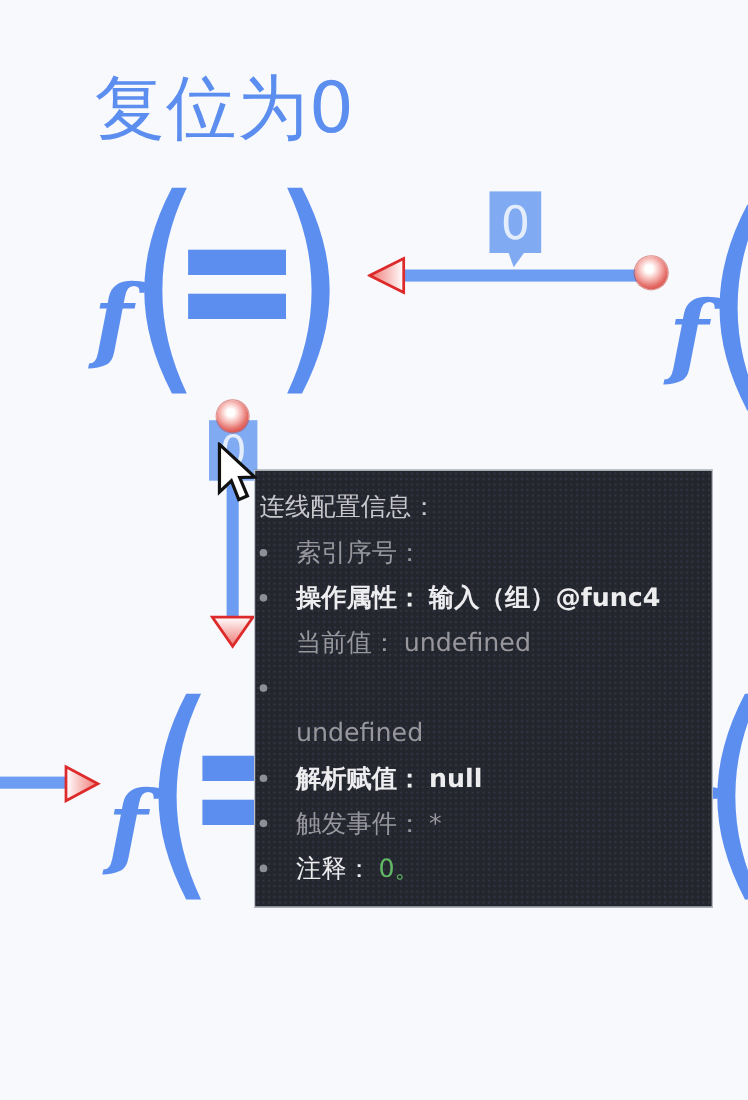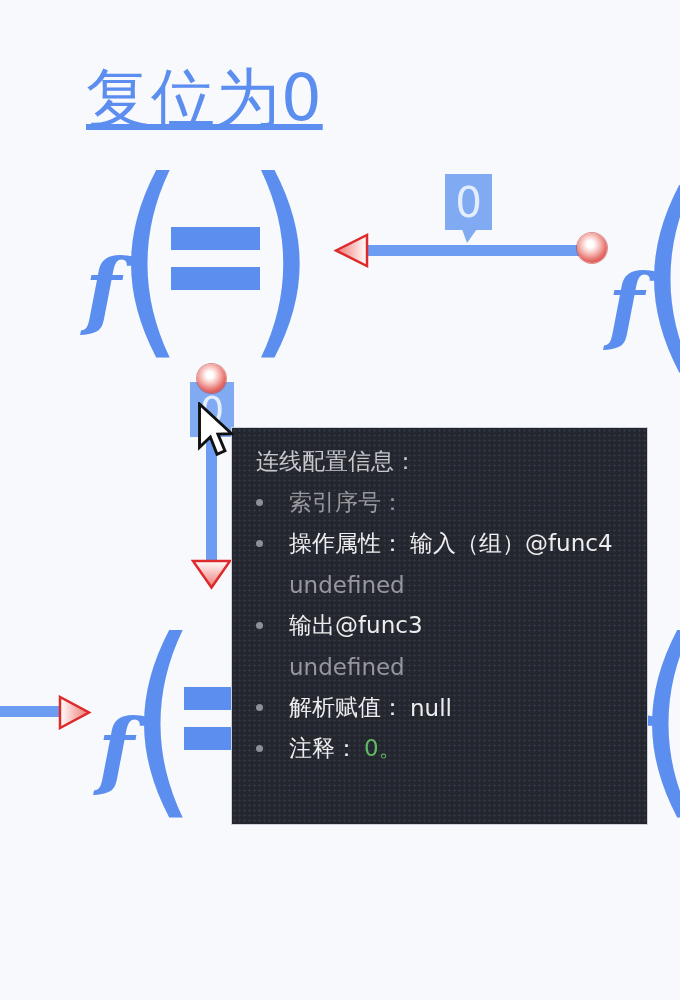--- a/index.html
+++ b/index.html
@@ -7,21 +7,21 @@
     --boxtext:#e3edfc; --red:#dd2a2a; --ttbg:#24262d; --ttborder:#ccd1db;
     --muted:#97979d; --white:#ededef; --titlegray:#c7c7cc; --green:#62b964;
   }
   *{box-sizing:border-box;margin:0;padding:0;}
   html,body{width:680px;height:1000px;overflow:hidden;}
   body{background:var(--bg);font-family:"DejaVu Sans",sans-serif;position:relative;}
   #canvas{position:absolute;inset:0;width:680px;height:1000px;overflow:hidden;}
 
   .canvas-title{position:absolute;color:var(--blue);font-size:64px;font-weight:400;
     letter-spacing:1px;white-space:nowrap;z-index:2;}
-  #title-top{left:86px;top:55px;text-decoration:underline;}
+  #title-top{left:86px;top:55px;}
   #title-bottom{left:110px;top:845px;}
 
   
   .fnode{position:absolute;display:flex;align-items:center;color:var(--blue);
     white-space:nowrap;z-index:1;}
   .fnode .fchar{font:italic 700 84px "DejaVu Serif",serif;display:block;line-height:1;
     transform:translateY(32px);margin-right:-12px;}
   .fnode .paren{font:400 210px/1 "DejaVu Sans",sans-serif;display:block;
     transform:scaleX(.82);}
   .fnode .eq{display:flex;flex-direction:column;gap:17px;margin:0 -20px;}
@@ -41,30 +41,30 @@
       #e5726d 62%, #d6433f 84%, #c23733 100%);
     box-shadow:0 0 0 1px rgba(195,60,55,.55);}
 
   .ah{position:absolute;z-index:2;}
 
   
   #tooltip{position:absolute;left:231px;top:427px;width:417px;height:398px;
     background-color:var(--ttbg);
     background-image:radial-gradient(rgba(72,78,110,.35) 1px, transparent 1.4px);
     background-size:5px 5px;
-    border:1px solid var(--ttborder);z-index:6;padding:13px 16px 0 24px;
+    border:1px solid var(--ttborder);z-index:6;padding:13px 16px 0 4px;
     font-size:23px;color:var(--muted);}
   .tt-title{height:41px;line-height:41px;color:var(--titlegray);white-space:nowrap;}
   .tt-row{display:flex;align-items:center;height:41px;white-space:nowrap;}
   .tt-row::before{content:"";flex:none;width:7px;height:7px;border-radius:50%;
     background:transparent;margin-right:26px;}
   .tt-row.bulleted::before{background:#8f8f97;}
   .tt-row .lbl{margin-right:6px;}
   .tt-row.muted{color:var(--muted);}
-  .tt-row.strong{color:var(--white);font-weight:400;}
+  .tt-row.strong{color:var(--white);font-weight:700;}
   .tt-row.comment{color:var(--white);text-align:center;}
   .tt-row.comment .val{color:var(--green);}
 
   #cursor{position:absolute;left:196px;top:402px;z-index:20;}
 </style>
 </head>
 <body>
 
 <div id="canvas">
 
@@ -150,31 +150,35 @@
   <div id="tooltip">
     <div class="tt-title">连线配置信息：</div>
     <div class="tt-row bulleted muted">
       <span class="lbl">索引序号：</span>
     </div>
     <div class="tt-row bulleted strong">
       <span class="lbl">操作属性：</span>
       <span class="val">输入（组）@func4</span>
     </div>
     <div class="tt-row muted">
+      <span class="lbl">当前值：</span>
       <span class="val">undefined</span>
     </div>
     <div class="tt-row bulleted strong">
-      <span class="val">输出@func3</span>
     </div>
     <div class="tt-row muted">
       <span class="val">undefined</span>
     </div>
     <div class="tt-row bulleted strong">
       <span class="lbl">解析赋值：</span>
       <span class="val">null</span>
+    </div>
+    <div class="tt-row bulleted muted">
+      <span class="lbl">触发事件：</span>
+      <span class="val">*</span>
     </div>
     <div class="tt-row bulleted comment">
       <span class="lbl">注释：</span>
       <span class="val">0。</span>
     </div>
   </div>
 
   <svg id="cursor" width="38" height="56" viewBox="0 0 13 19">
     <path d="M1.2 0.6 L1.2 15.4 L4.9 11.9 L7.2 17.8 L9.9 16.6 L7.5 10.9 L12.2 10.8 Z" fill="#ffffff" stroke="#111111" stroke-width="1" stroke-linejoin="miter"></path>
   </svg>

